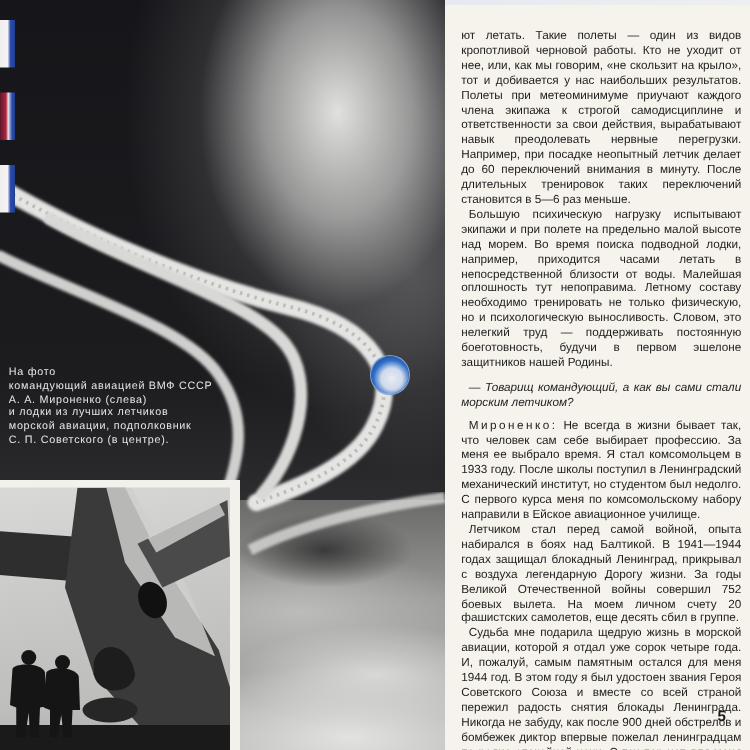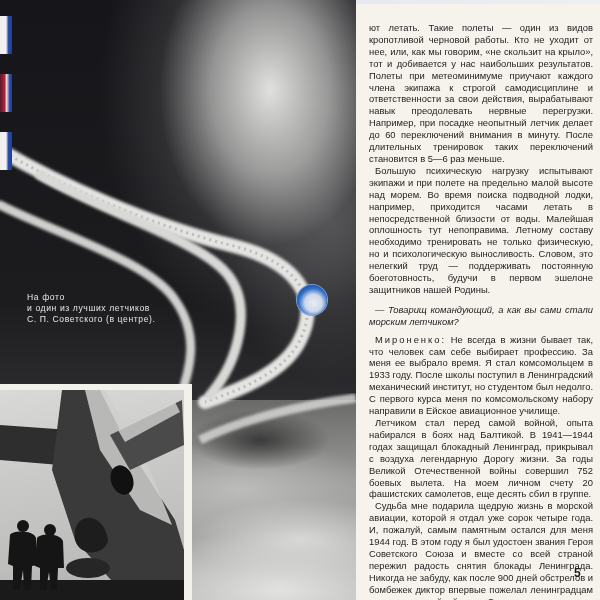--- a/index.html
+++ b/index.html
@@ -43,21 +43,21 @@
   .binding-hole {
     position:absolute; left:0; width:12px; height:38px;
     background:linear-gradient(90deg,#f0eeee 0%, #f4f2f2 50%, #2b4ca8 70%, #1f3f95 100%);
   }
   .binding-hole.red { background:linear-gradient(90deg,#5a1a2a 0%, #b02440 40%, #e9e4e6 55%, #2b4ca8 80%, #1f3f95 100%); }
 
   .caption {
     position:absolute; left:7px; top:292px; width:200px;
     color:#e6e6e6; font-size:8.6px; line-height:10.8px; letter-spacing:.6px;
   }
-  .caption div { white-space:nowrap;margin-left:20px; }
+  .caption div { white-space:nowrap; }
 
   
   .inset-frame {
     position:absolute; left:0; top:384px; width:192px; height:216px;
     background:#f3f1ec;
   }
   .inset-photo {
     position:absolute; left:0; top:390px; width:184px; height:210px;
     overflow:hidden;
     background:linear-gradient(170deg,#d9d9d7 0%, #c9c9c7 40%, #bdbdbb 75%, #a9a9a7 100%);
@@ -107,21 +107,24 @@
 
 <div class="binding-hole" style="top:16px"></div>
 <div class="binding-hole red" style="top:74px"></div>
 <div class="binding-hole" style="top:132px"></div>
 <div class="binding-hole red" style="top:432px; height:40px"></div>
 <div class="binding-hole" style="top:494px"></div>
 <div class="binding-hole" style="top:548px"></div>
 
 <div class="caption">
   <div>На фото</div>
-  <div>и один из лучших летчиков</div>
+  <div>командующий авиацией ВМФ СССР</div>
+  <div>А. А. Мироненко (слева)</div>
+  <div>и лодки из лучших летчиков</div>
+  <div>морской авиации, подполковник</div>
   <div>С. П. Советского (в центре).</div>
 </div>
 
 <div class="inset-frame"></div>
 <div class="inset-photo">
   <svg width="184" height="210" viewBox="0 0 184 210">
 
     <path d="M 0 35 L 70 40 L 60 75 L 0 70 Z" fill="#2e2e2e"></path>
 
     <path d="M 62 0 L 100 0 L 130 60 L 175 130 L 184 160 L 184 200 L 120 200 L 75 150 L 52 80 Z" fill="#3a3a3a"></path>

